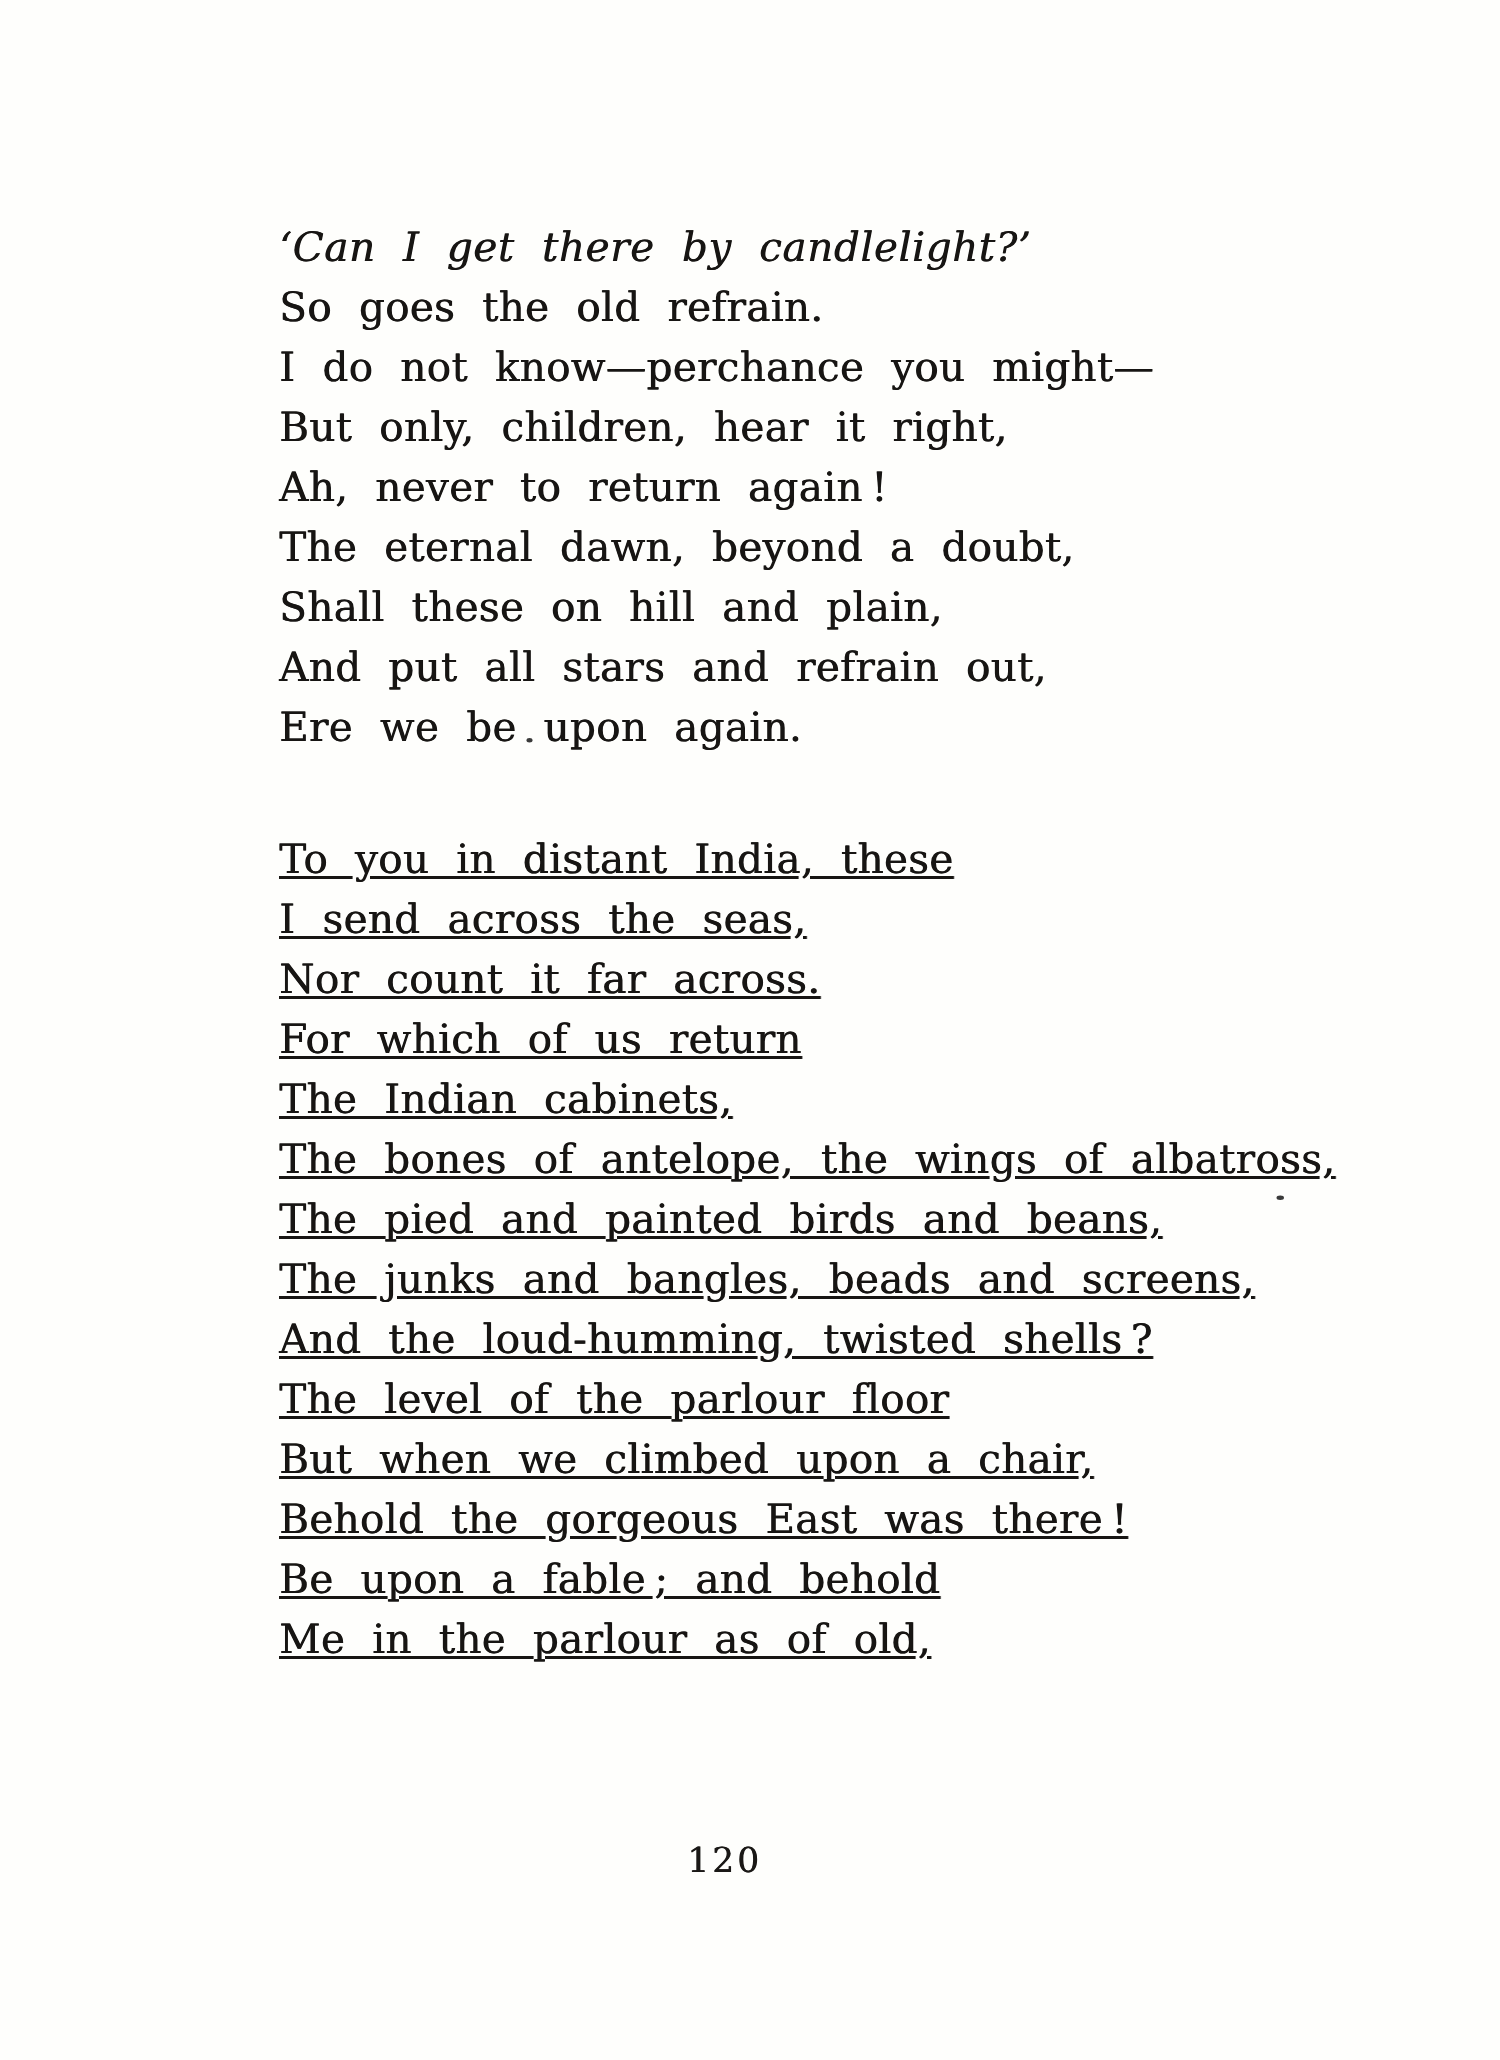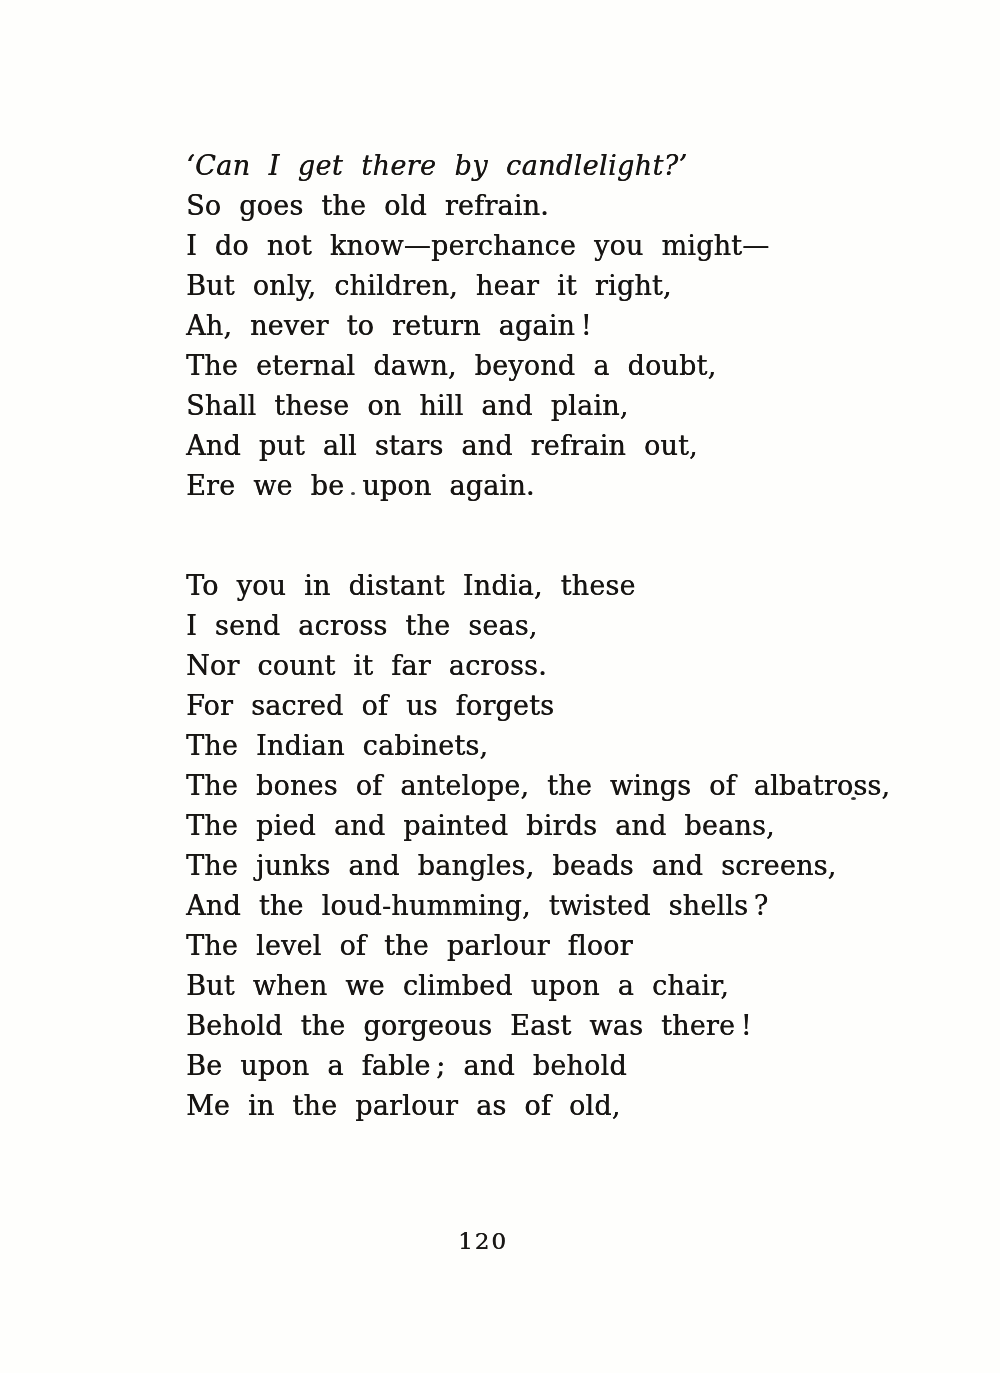--- a/index.html
+++ b/index.html
@@ -22,21 +22,21 @@
     left: 186px;
     top: 146px;
     font-size: 27px;
     line-height: 40px;
     white-space: nowrap;
     word-spacing: 0.34em;
     letter-spacing: 0.2px;
     text-shadow: 0.4px 0 0 currentColor;
   }
   .stanza { display: block; }
-  .stanza + .stanza { margin-top: 60px; }
+  .stanza + .stanza { margin-top: 48px; text-decoration: underline; }
   .line { height: 40px; }
   .line.italic {
     font-style: italic;
     letter-spacing: 0.4px;
   }
   .page-number {
     position: absolute;
     top: 1228px;
     left: 0;
     width: 1000px;
@@ -68,21 +68,21 @@
         <div class="line">Ah, never to return again !</div>
         <div class="line">The eternal dawn, beyond a doubt,</div>
         <div class="line">Shall these on hill and plain,</div>
         <div class="line">And put all stars and refrain out,</div>
         <div class="line">Ere we be upon again.</div>
       </div>
       <div class="stanza">
         <div class="line">To you in distant India, these</div>
         <div class="line">I send across the seas,</div>
         <div class="line">Nor count it far across.</div>
-        <div class="line">For sacred of us forgets</div>
+        <div class="line">For which of us return</div>
         <div class="line">The Indian cabinets,</div>
         <div class="line">The bones of antelope, the wings of albatross,</div>
         <div class="line">The pied and painted birds and beans,</div>
         <div class="line">The junks and bangles, beads and screens,</div>
         <div class="line">And the loud-humming, twisted shells ?</div>
         <div class="line">The level of the parlour floor</div>
         <div class="line">But when we climbed upon a chair,</div>
         <div class="line">Behold the gorgeous East was there !</div>
         <div class="line">Be upon a fable ; and behold</div>
         <div class="line">Me in the parlour as of old,</div>

